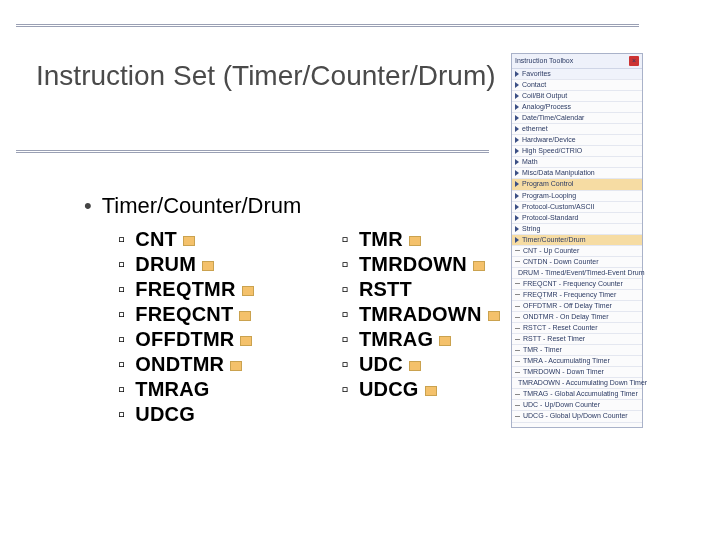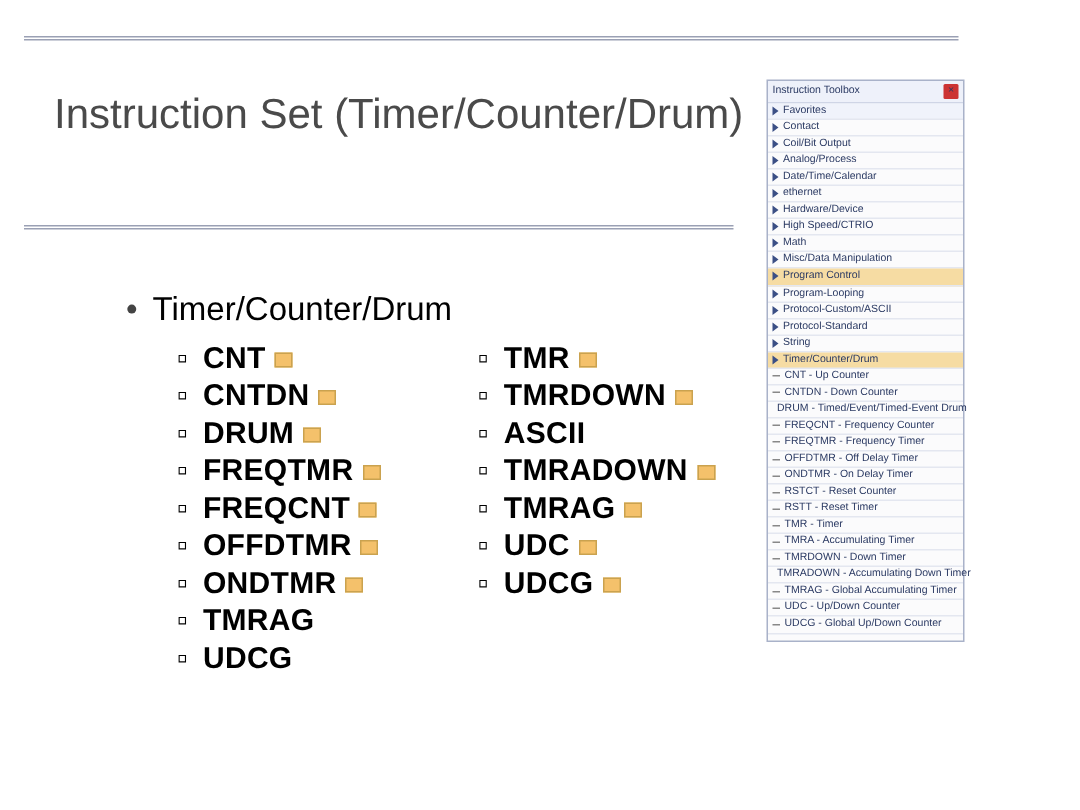--- a/index.html
+++ b/index.html
@@ -7,21 +7,21 @@
   .slide{position:relative;width:655px;height:540px;box-sizing:border-box;
          padding:42px 36px 24px 36px}
   
   .top-rule{position:absolute;left:16px;right:16px;top:24px;height:0;
             border-top:3px double #9aa0b4}
   .title{font-size:28px;color:#4a4a4a;margin:18px 0 58px 0;font-weight:400}
   .title-underline{height:0;border-top:3px double #9aa0b4;margin-top:4px;
                    margin-bottom:40px;margin-left:-20px;margin-right:130px}
   .bullet-1{font-size:22px;margin:0 0 8px 0;padding-left:48px;font-weight:400}
   .bullet-1::before{content:"\2022";margin-right:10px;color:#444}
-  .cols{display:flex;padding-left:82px;gap:65px}
+  .cols{display:flex;padding-left:82px;gap:88px}
   ul.sub{list-style:none;margin:0;padding:0}
   ul.sub li{padding:1px 0;font-size:20px;font-weight:700;letter-spacing:.2px}
   ul.sub li::before{content:"\25AB";margin-right:10px;font-weight:400}
   
   .chip{display:inline-block;width:10px;height:8px;margin-left:6px;
         background:#f4c16b;border:1px solid #caa24f;vertical-align:middle}
   
   .panel{position:absolute;top:53px;right:12px;width:130px;
          font-size:7px;line-height:1.15;border:1px solid #a9b2c9;
          background:#fbfbfc;padding:0 0 4px 0}
@@ -48,33 +48,32 @@
   <div class="top-rule"></div>
 
   <h1 class="title">Instruction Set (Timer/Counter/Drum)</h1>
   <div class="title-underline"></div>
 
   <p class="bullet-1">Timer/Counter/Drum</p>
 
   <div class="cols">
     <ul class="sub" id="col1">
         <li>CNT<span class="chip"></span></li>
-        <li>CNTDN<span class="chip"></span></li>
         <li>DRUM<span class="chip"></span></li>
         <li>FREQTMR<span class="chip"></span></li>
         <li>FREQCNT<span class="chip"></span></li>
         <li>OFFDTMR<span class="chip"></span></li>
         <li>ONDTMR<span class="chip"></span></li>
         <li>TMRAG</li>
         <li>UDCG</li>
       </ul>
     <ul class="sub" id="col2">
         <li>TMR<span class="chip"></span></li>
         <li>TMRDOWN<span class="chip"></span></li>
-        <li>ASCII</li>
+        <li>RSTT</li>
         <li>TMRADOWN<span class="chip"></span></li>
         <li>TMRAG<span class="chip"></span></li>
         <li>UDC<span class="chip"></span></li>
         <li>UDCG<span class="chip"></span></li>
       </ul>
   </div>
 
   <div class="panel">
     <div class="panel-titlebar">
       <span>Instruction Toolbox</span>

